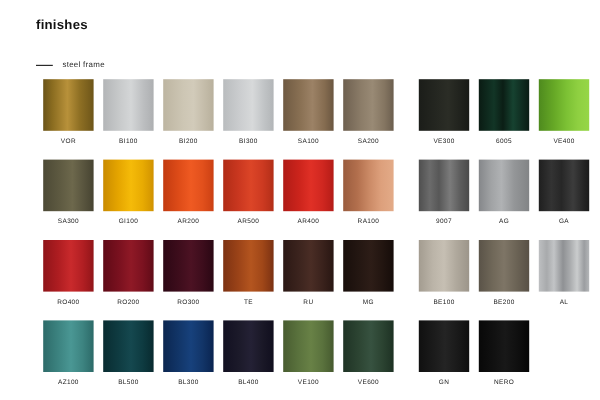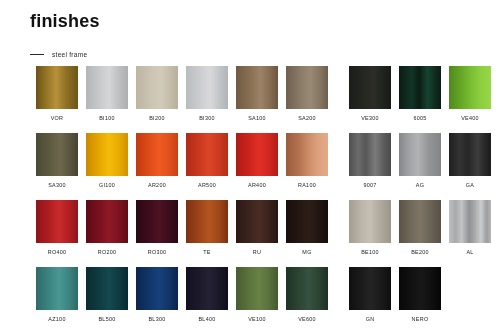--- a/index.html
+++ b/index.html
@@ -18,21 +18,21 @@
   #page {
     width: 500px;
     height: 333px;
     position: relative;
     background: #ffffff;
   }
   .page-title {
     position: absolute;
     left: 30px;
     top: 14px;
-    font-size: 18px;
+    font-size: 11px;
     font-weight: bold;
     letter-spacing: 0.2px;
     color: #111111;
     line-height: 14px;
   }
   .legend {
     position: absolute;
     left: 30px;
     top: 48px;
     display: flex;

